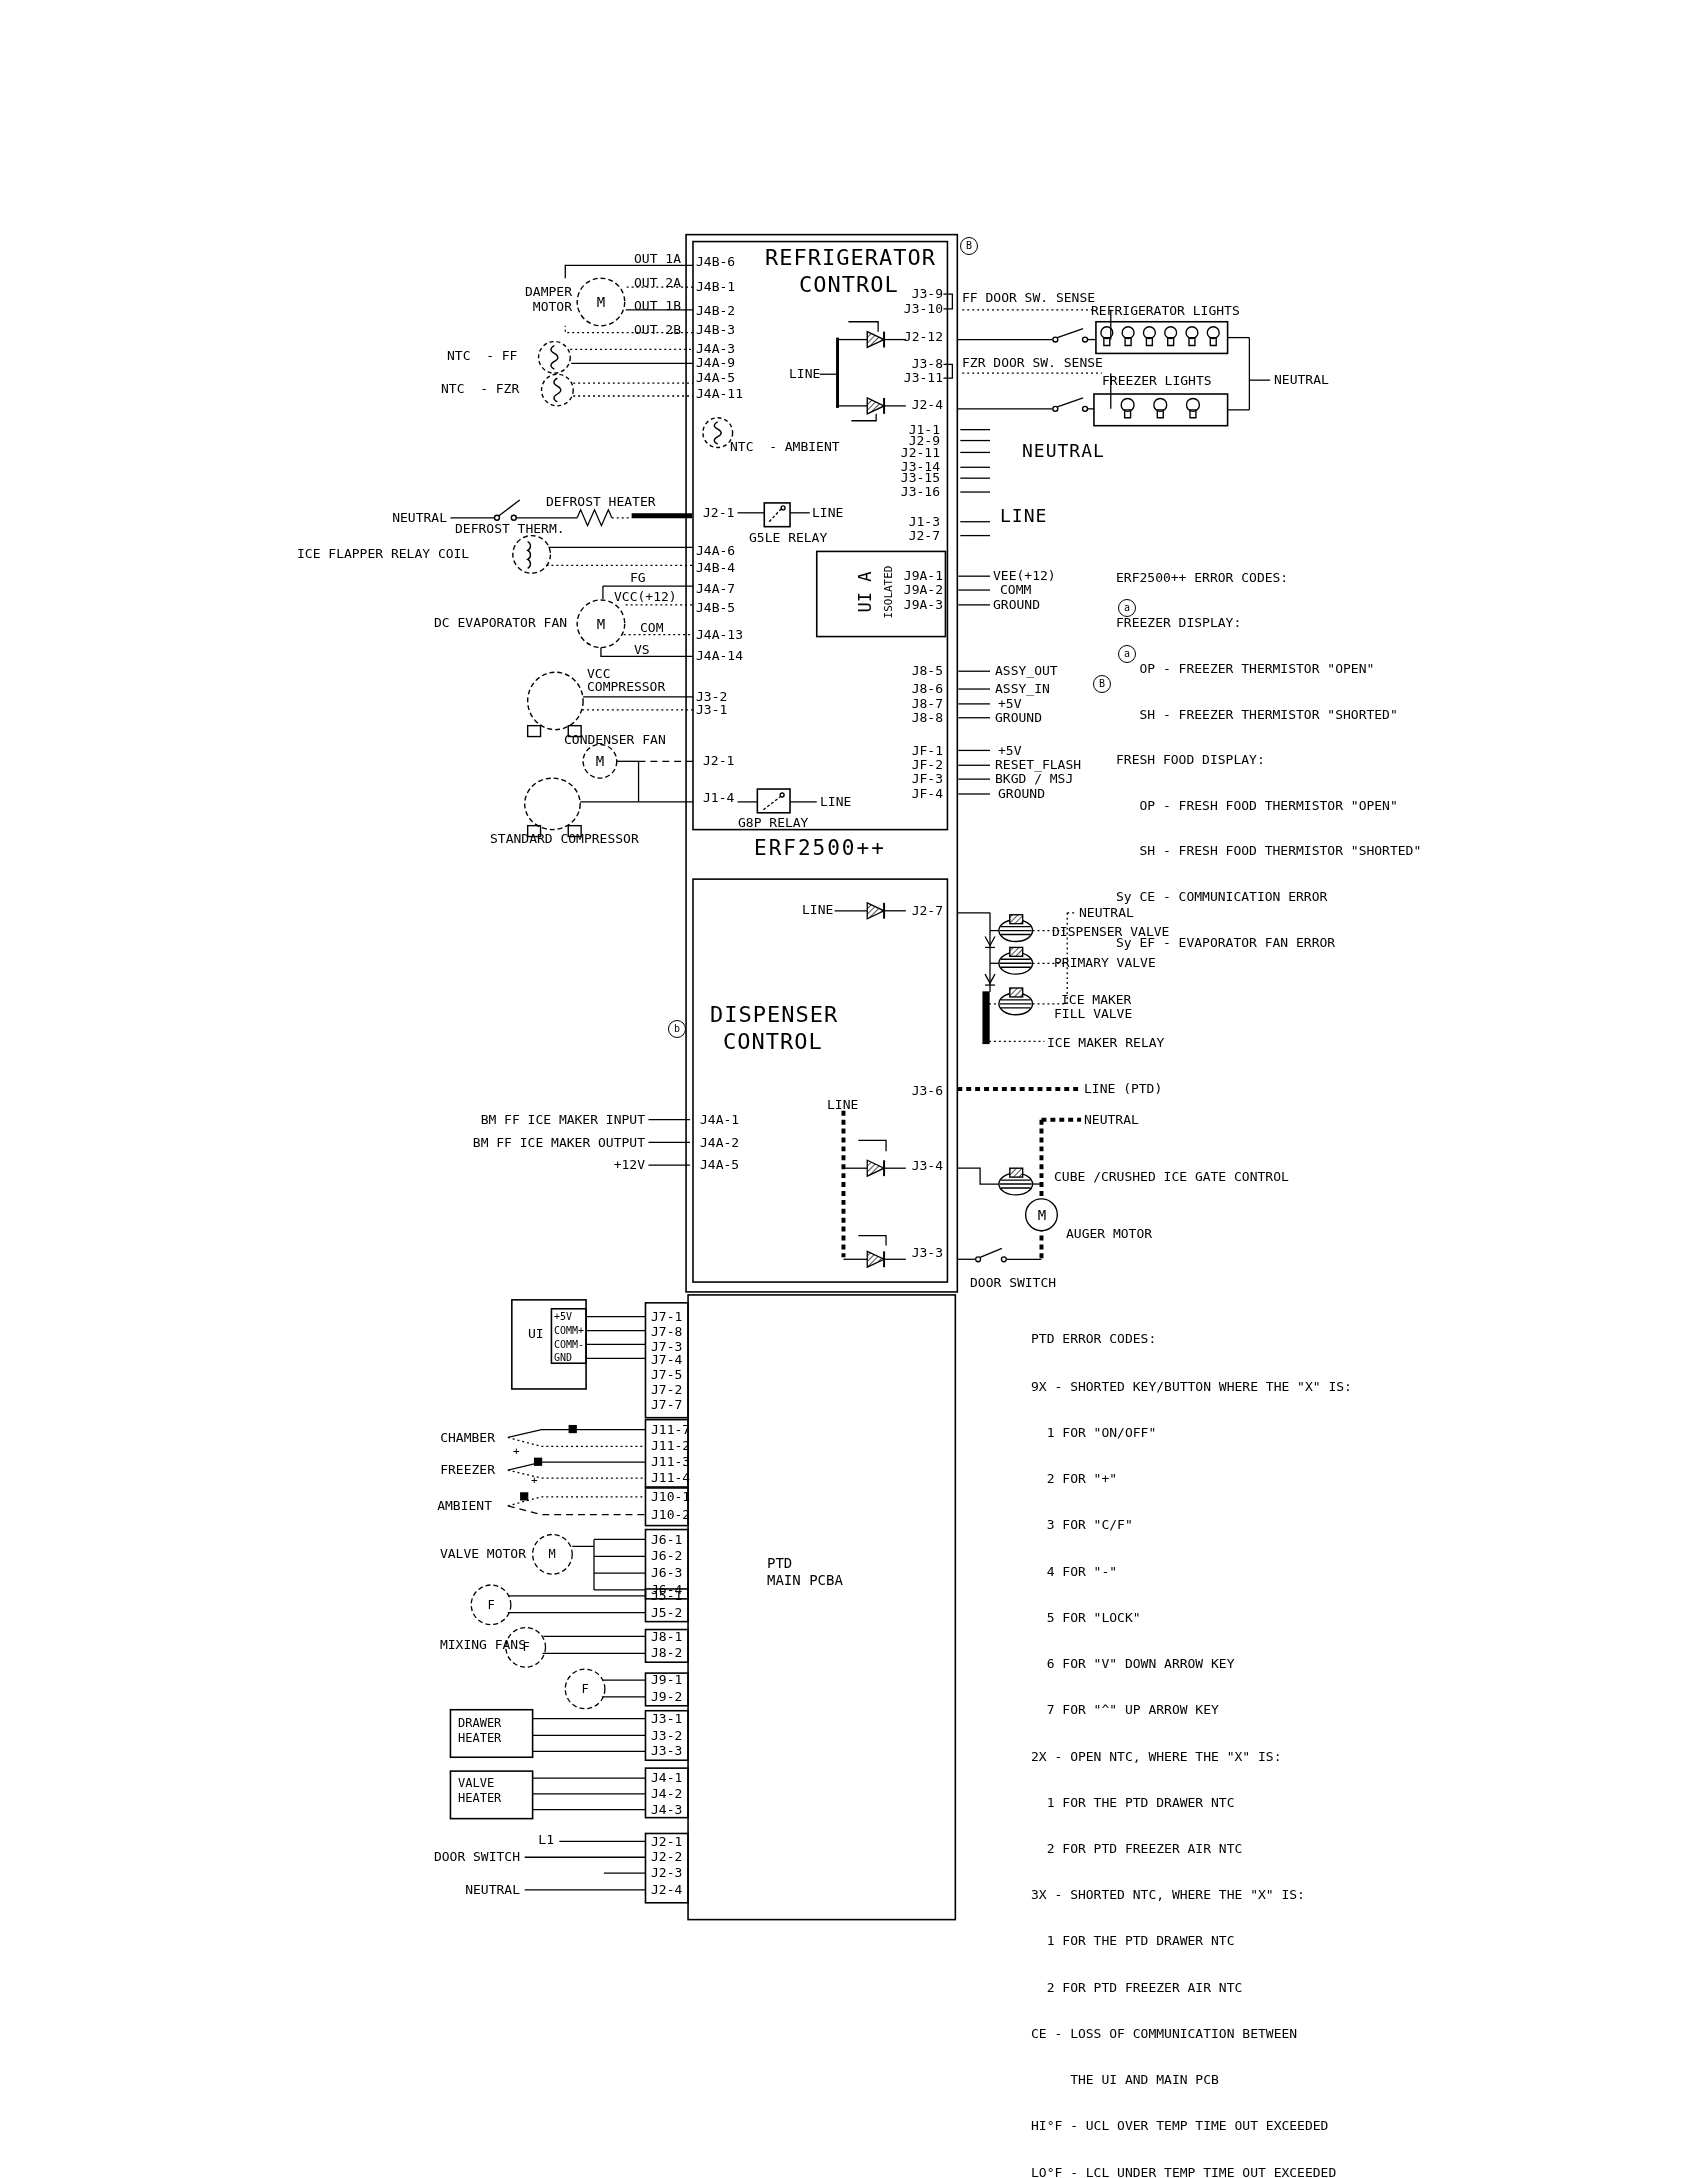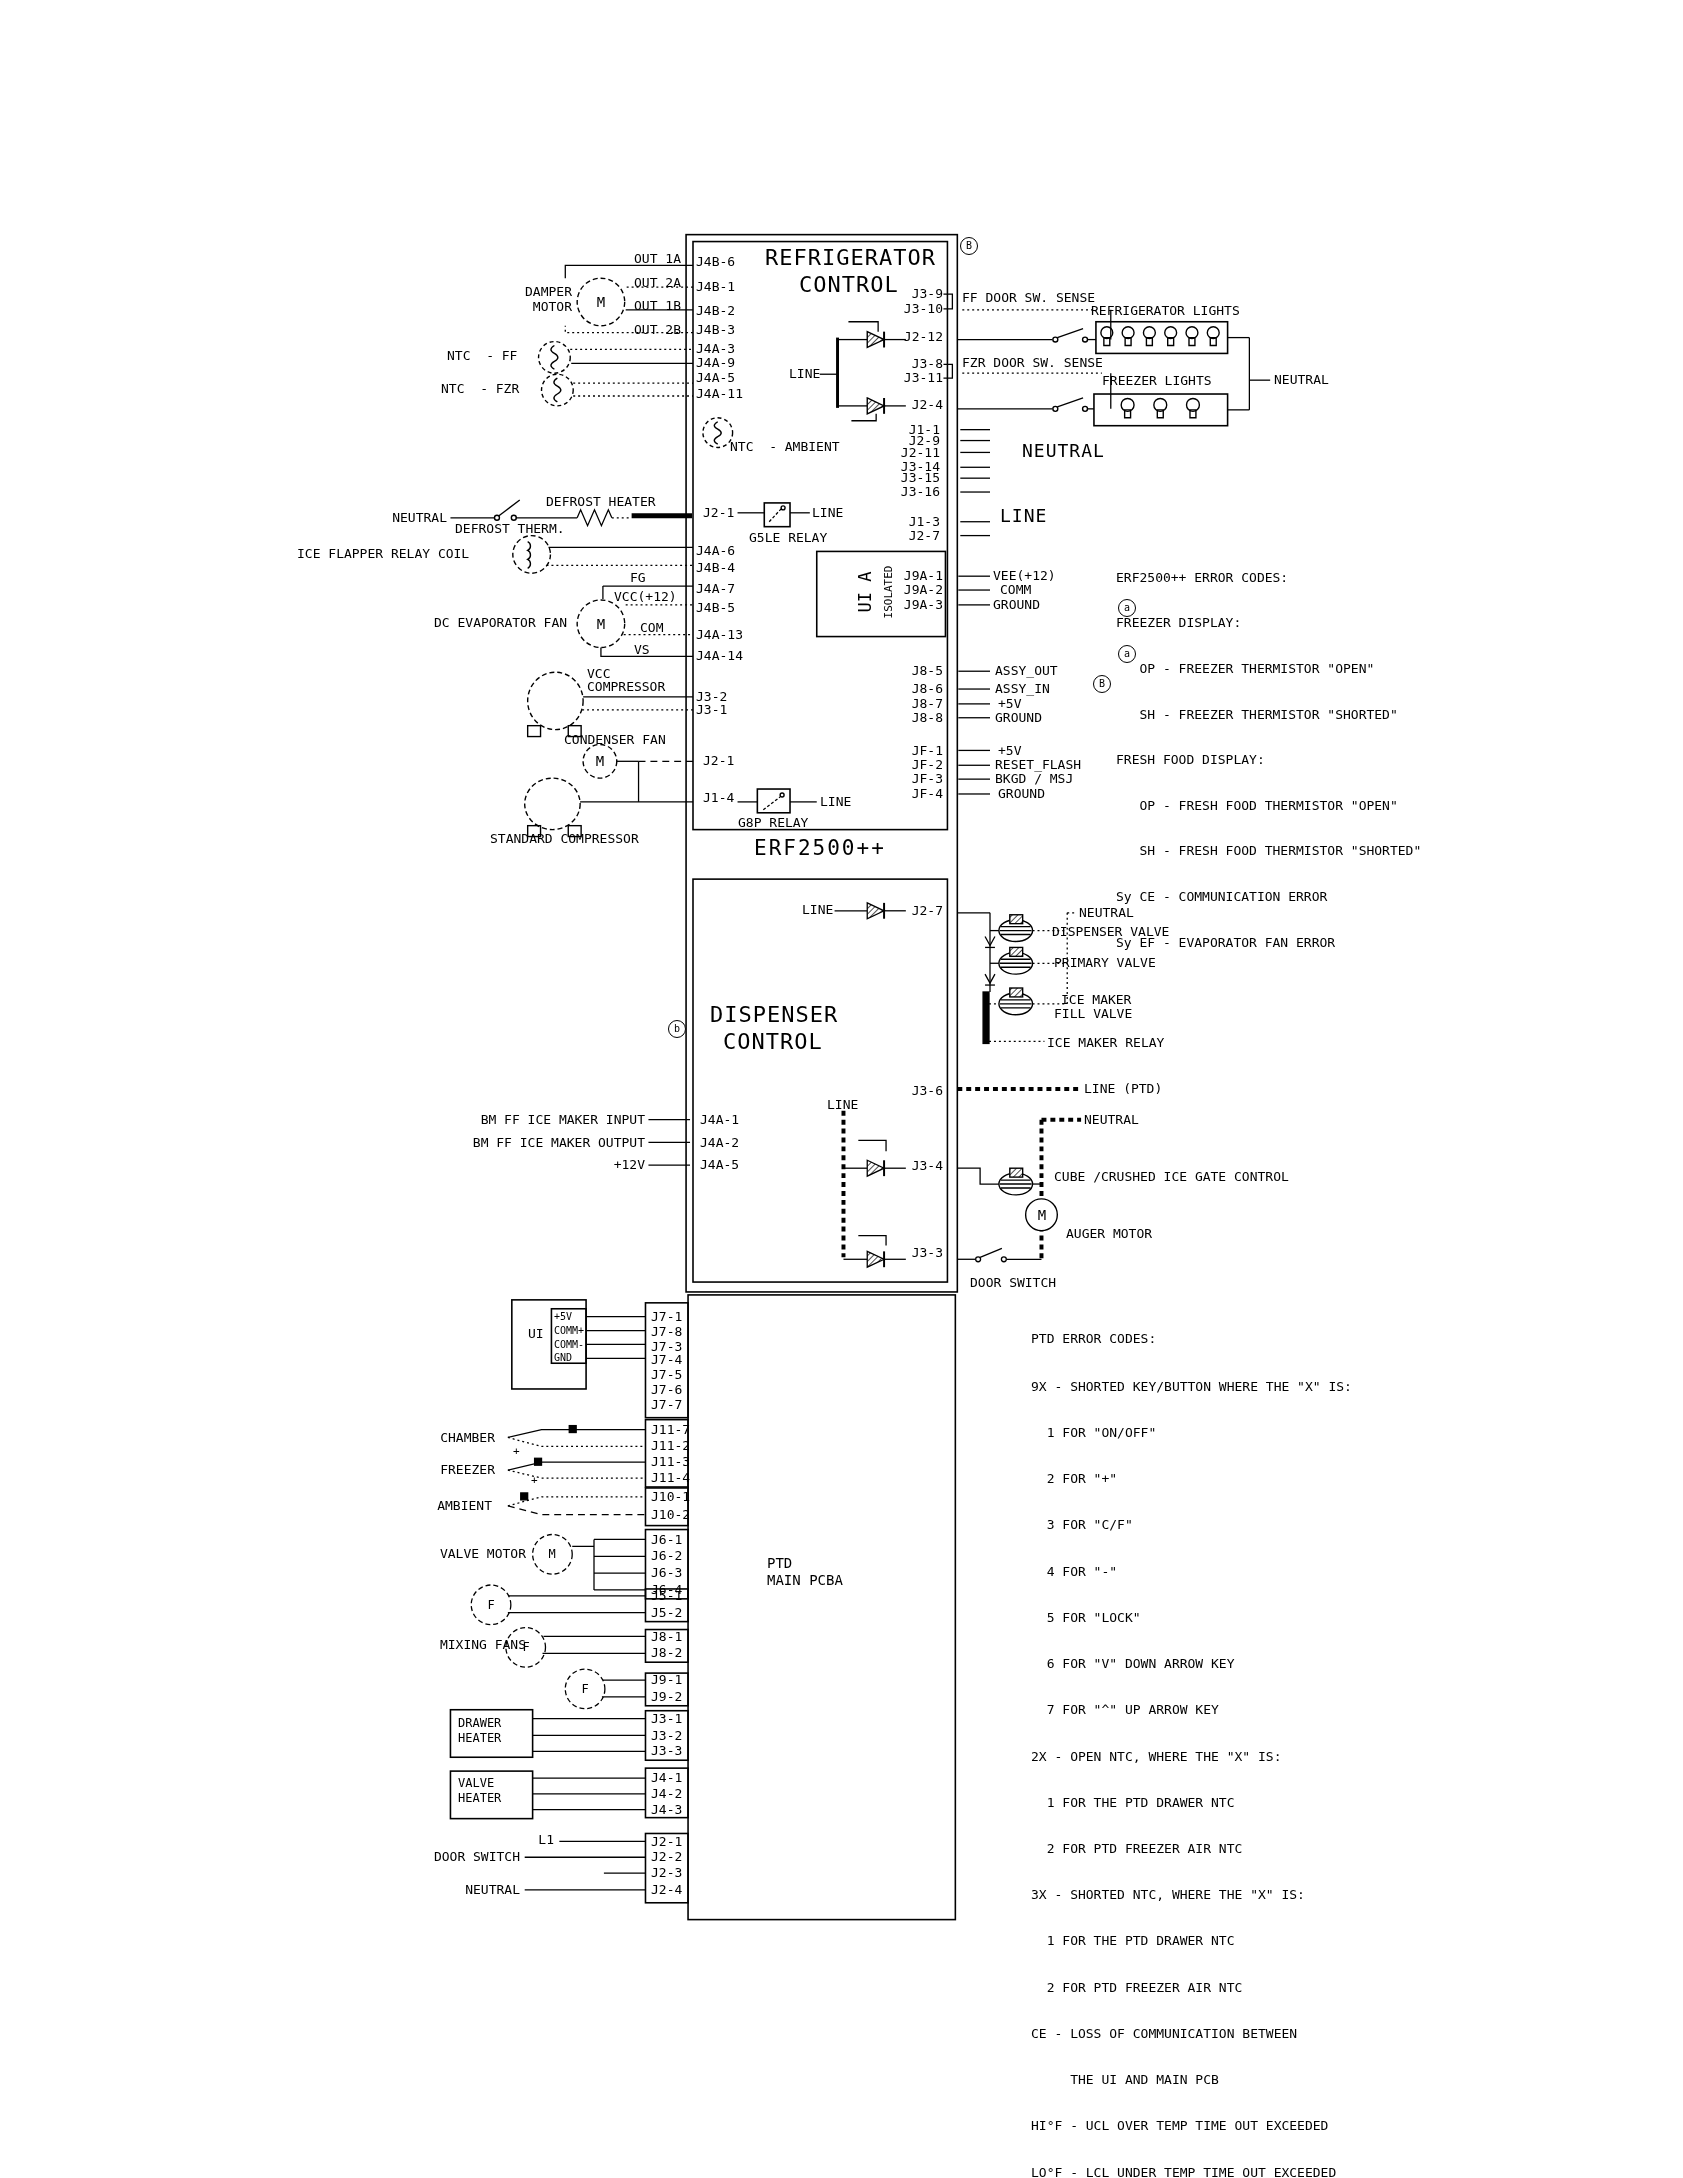--- a/index.html
+++ b/index.html
@@ -456,21 +456,21 @@
 <div class="lb" style="left:528px;top:1327px">UI</div>
 <div class="lb s10" style="left:554px;top:1312px">+5V</div>
 <div class="lb s10" style="left:554px;top:1326px">COMM+</div>
 <div class="lb s10" style="left:554px;top:1340px">COMM-</div>
 <div class="lb s10" style="left:554px;top:1353px">GND</div>
 <div class="lb" style="left:651px;top:1310px">J7-1</div>
 <div class="lb" style="left:651px;top:1325px">J7-8</div>
 <div class="lb" style="left:651px;top:1340px">J7-3</div>
 <div class="lb" style="left:651px;top:1353px">J7-4</div>
 <div class="lb" style="left:651px;top:1368px">J7-5</div>
-<div class="lb" style="left:651px;top:1383px">J7-6</div>
+<div class="lb" style="left:651px;top:1383px">J7-2</div>
 <div class="lb" style="left:651px;top:1398px">J7-7</div>
 <div class="lb" style="right:1188px;top:1431px">CHAMBER</div>
 <div class="lb" style="left:651px;top:1423px">J11-7</div>
 <div class="lb" style="left:651px;top:1439px">J11-2</div>
 <div class="lb" style="left:651px;top:1455px">J11-3</div>
 <div class="lb" style="left:651px;top:1471px">J11-4</div>
 <div class="lb" style="right:1188px;top:1463px">FREEZER</div>
 <div class="lb s11" style="left:513px;top:1446px">+</div>
 <div class="lb s11" style="left:531px;top:1475px">+</div>
 <div class="lb" style="right:1191px;top:1499px">AMBIENT</div>

